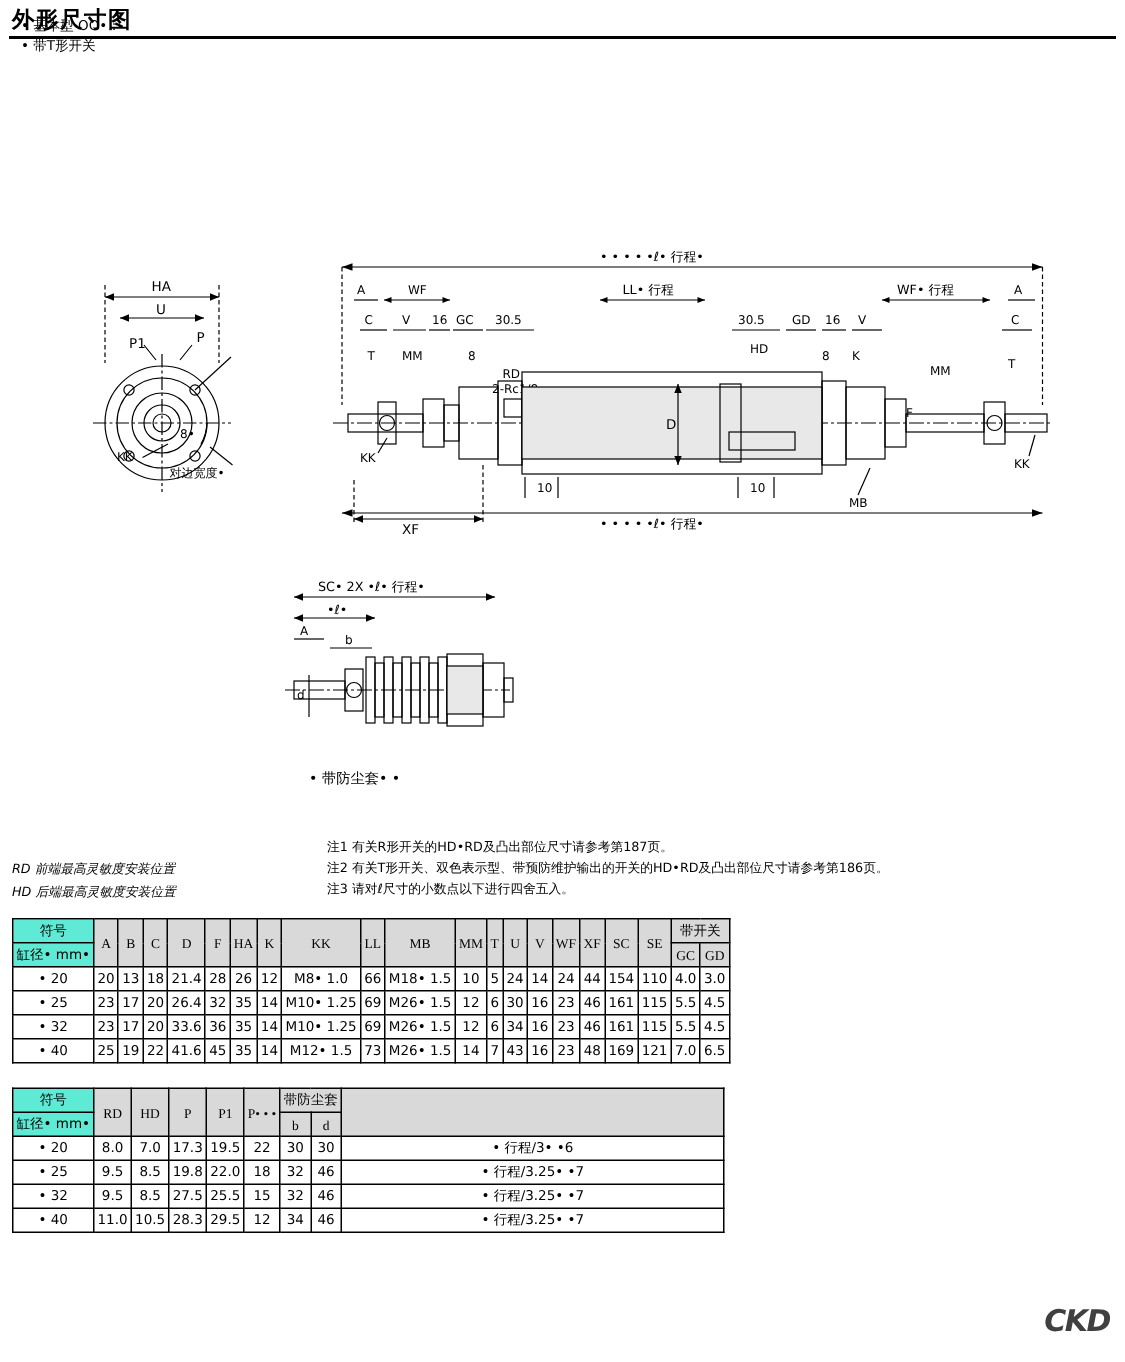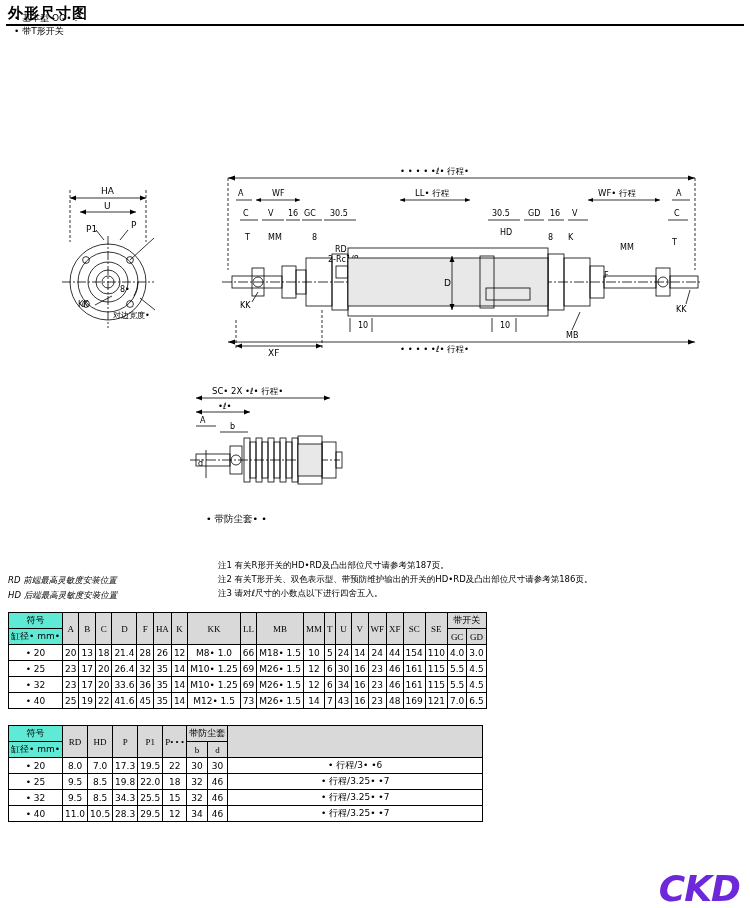--- a/index.html
+++ b/index.html
@@ -43,22 +43,22 @@
   .hdr{background:#d9d9d9;font-weight:bold;font-family:Liberation Serif, serif;}
   .hdrleft{background:#5eead4;font-weight:bold;text-align:left;padding-left:4px;}
   .lbl{text-align:left;padding-left:6px;}
   .shade{background:#d9d9d9;}
   .wide{text-align:left;padding-left:8px;}
 
   
   .footer-note{position:absolute;left:8px;top:855px;font-size:13px;font-weight:bold;}
   .logo{
     position:absolute;right:10px;top:868px;
-    font-size:36px;font-weight:bold;font-style:italic;
-    letter-spacing:-1px;color:#6d28d9;
+    font-size:20px;font-weight:bold;font-style:italic;
+    letter-spacing:-1px;color:#404040;
   }
 </style>
 </head>
 <body>
 
 <div class="page">
 
   <div class="title">外形尺寸图</div>
   <div class="title-rule"></div>
 
@@ -457,21 +457,21 @@
       <td>22.0</td>
       <td>18</td>
       <td>32</td>
       <td>46</td>
       <td class="wide">•  行程/3.25•  •7</td>
     </tr>
     <tr>
       <td class="lbl">•  32</td>
       <td>9.5</td>
       <td>8.5</td>
-      <td>34.3</td>
+      <td>27.5</td>
       <td>25.5</td>
       <td>15</td>
       <td>32</td>
       <td>46</td>
       <td class="wide">•  行程/3.25•  •7</td>
     </tr>
     <tr>
       <td class="lbl">•  40</td>
       <td>11.0</td>
       <td>10.5</td>

